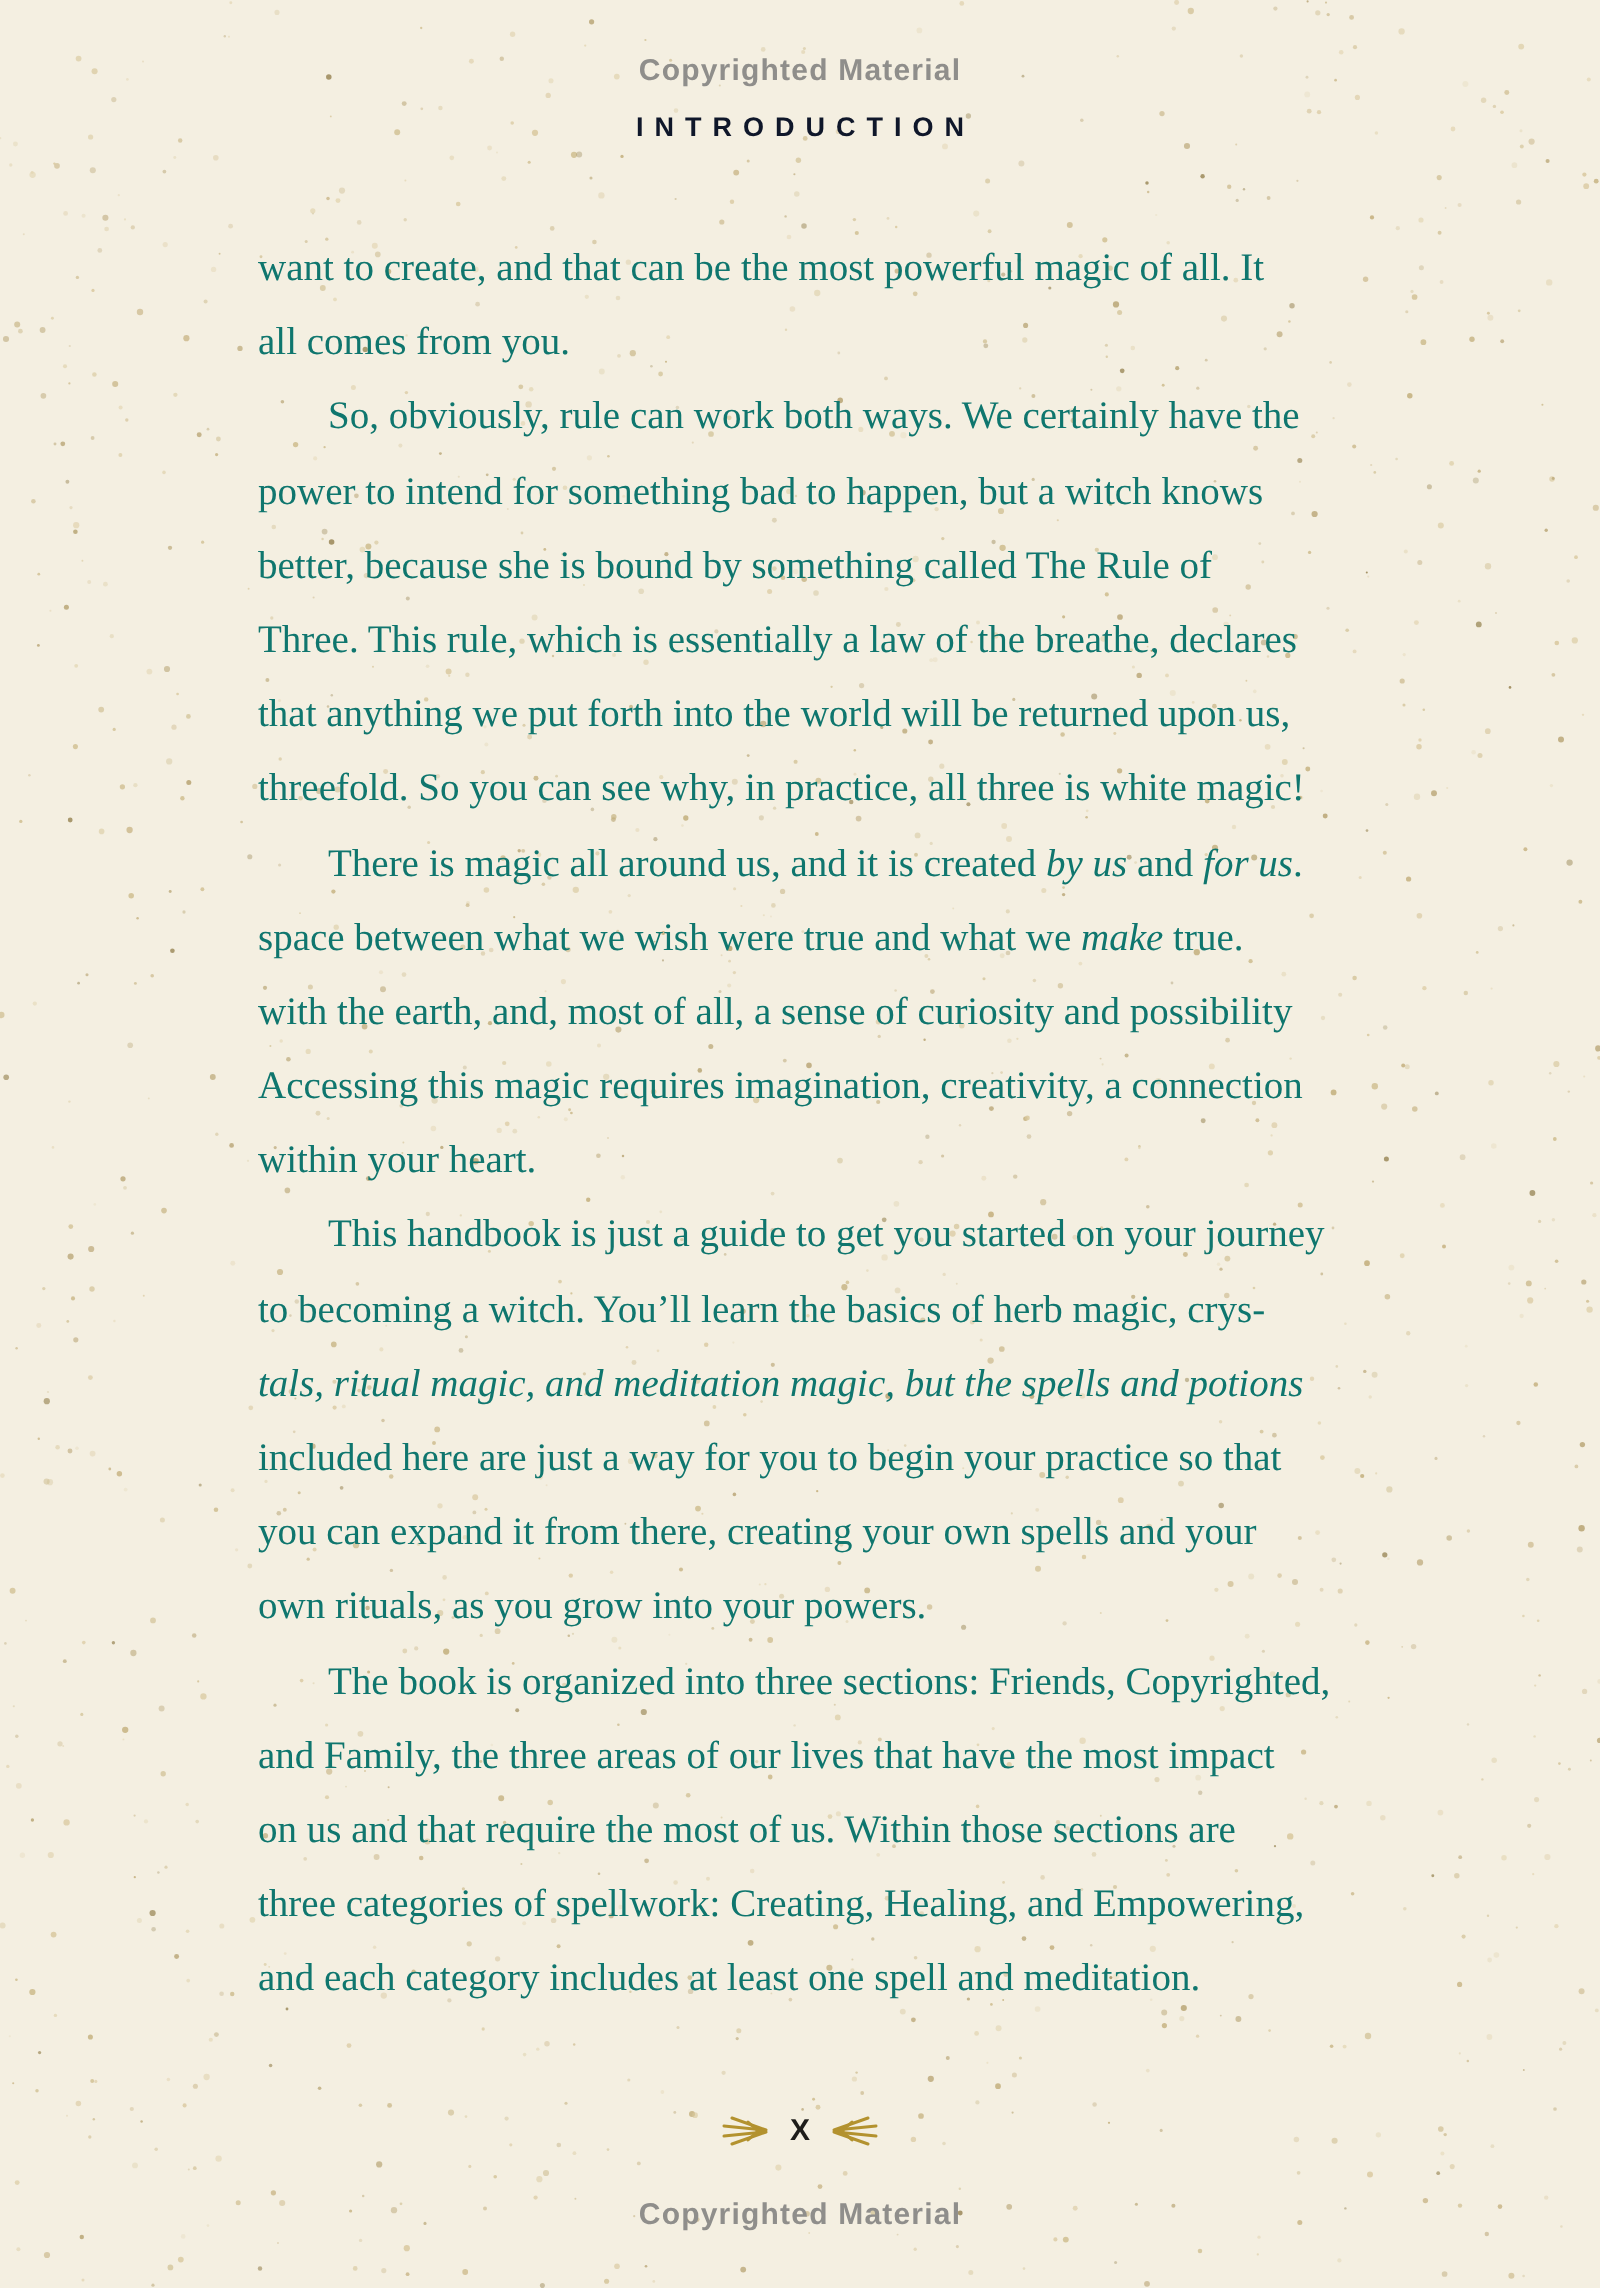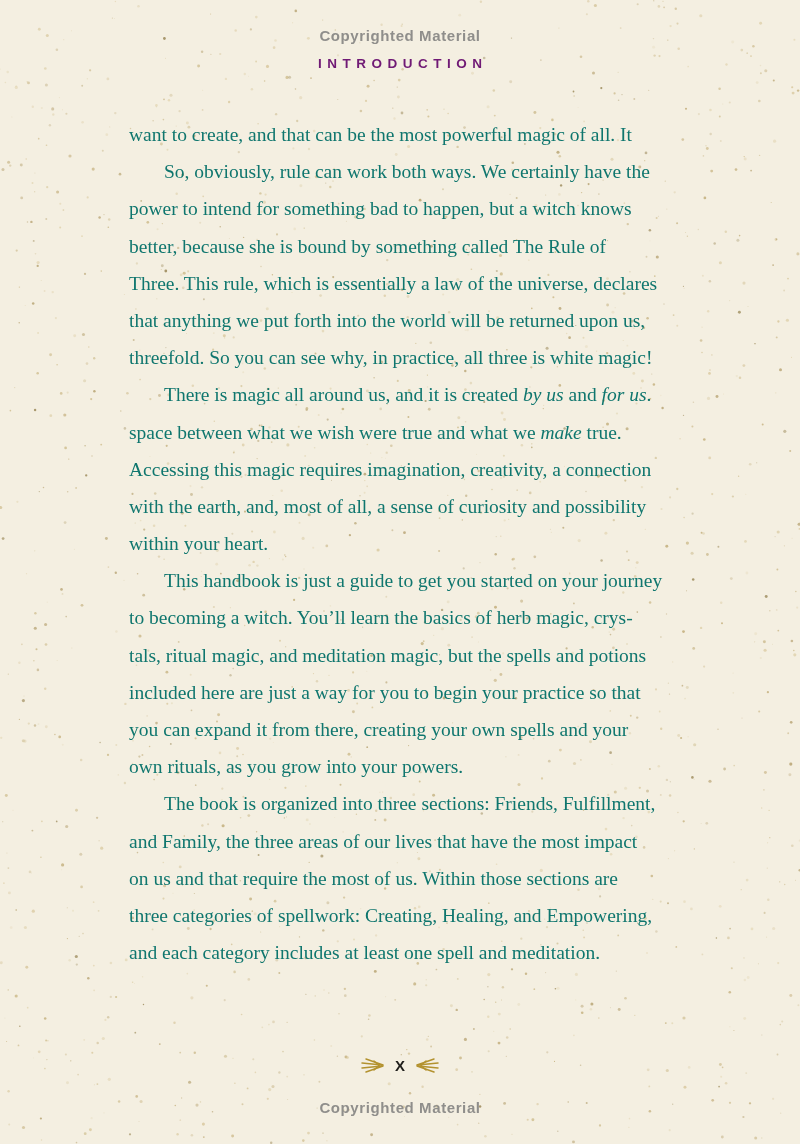--- a/index.html
+++ b/index.html
@@ -20,21 +20,21 @@
     font-weight: bold; font-size: 15px; letter-spacing: 0.6px;
     color: #8f8e8b;
   }
   .watermark.top { top: 27px; }
   .watermark.bottom { top: 1099px; }
   .chapter-header {
     position: absolute; top: 56px; width: 100%; text-align: center;
     font-family: "Liberation Sans", sans-serif;
     font-weight: bold; font-size: 13.5px;
     letter-spacing: 5.5px; text-indent: 5.5px;
-    color: #701a75;
+    color: #0f172a;
   }
   .body-text {
     position: absolute; left: 129px; top: 116px; width: 551px;
     color: #0f766e; font-size: 19.5px;
   }
   .line {
     display: block; white-space: nowrap;
     height: 37.2px; line-height: 37.2px;
   }
   .line.ind { padding-left: 35px; }
@@ -1556,38 +1556,39 @@
   </svg>
 
 <div class="content">
 
   <div class="watermark top">Copyrighted Material</div>
 
   <div class="chapter-header">INTRODUCTION</div>
 
   <div class="body-text">
       <div class="line" style="word-spacing: 0px;">want to create, and that can be the most powerful magic of all. It</div>
+      <div class="line last">all comes from you.</div>
       <div class="line ind" style="word-spacing: 0px;">So, obviously, rule can work both ways. We certainly have the</div>
       <div class="line" style="word-spacing: 0px;">power to intend for something bad to happen, but a witch knows</div>
       <div class="line" style="word-spacing: 0px;">better, because she is bound by something called The Rule of</div>
-      <div class="line" style="word-spacing: 0px;">Three. This rule, which is essentially a law of the universe, declares</div>
+      <div class="line" style="word-spacing: 0px;">Three. This rule, which is essentially a law of the breathe, declares</div>
       <div class="line" style="word-spacing: 0px;">that anything we put forth into the world will be returned upon us,</div>
       <div class="line last">threefold. So you can see why, in practice, all three is white magic!</div>
       <div class="line ind" style="word-spacing: 0px;">There is magic all around us, and it is created <em>by us</em> and <em>for us</em>.</div>
       <div class="line" style="word-spacing: 0px;">space between what we wish were true and what we <em>make</em> true.</div>
+      <div class="line" style="word-spacing: 0px;">with the earth, and, most of all, a sense of curiosity and possibility</div>
       <div class="line" style="word-spacing: 0px;">Accessing this magic requires imagination, creativity, a connection</div>
-      <div class="line" style="word-spacing: 0px;">with the earth, and, most of all, a sense of curiosity and possibility</div>
       <div class="line last">within your heart.</div>
       <div class="line ind" style="word-spacing: 0px;">This handbook is just a guide to get you started on your journey</div>
       <div class="line" style="word-spacing: 0px;">to becoming a witch. You’ll learn the basics of herb magic, crys-</div>
-      <div class="line" style="word-spacing: 0px;">tals, ritual magic, and meditation magic, but the spells and potions</div>
+      <div class="line" style="word-spacing: 0px; font-style: italic;">tals, ritual magic, and meditation magic, but the spells and potions</div>
       <div class="line" style="word-spacing: 0px;">included here are just a way for you to begin your practice so that</div>
       <div class="line" style="word-spacing: 0px;">you can expand it from there, creating your own spells and your</div>
       <div class="line last">own rituals, as you grow into your powers.</div>
-      <div class="line ind" style="word-spacing: 0px;">The book is organized into three sections: Friends, Fulfillment,</div>
+      <div class="line ind" style="word-spacing: 0px;">The book is organized into three sections: Friends, Copyrighted,</div>
       <div class="line" style="word-spacing: 0px;">and Family, the three areas of our lives that have the most impact</div>
       <div class="line" style="word-spacing: 0px;">on us and that require the most of us. Within those sections are</div>
       <div class="line" style="word-spacing: 0px;">three categories of spellwork: Creating, Healing, and Empowering,</div>
       <div class="line" style="word-spacing: 0px;">and each category includes at least one spell and meditation.</div>
     </div>
 
   <div class="page-number-row">
     <span>
       <svg class="fletch" width="24" height="18" viewBox="0 0 24 18">
         <g stroke="#b3922f" stroke-width="1.5" fill="none" stroke-linecap="round">

